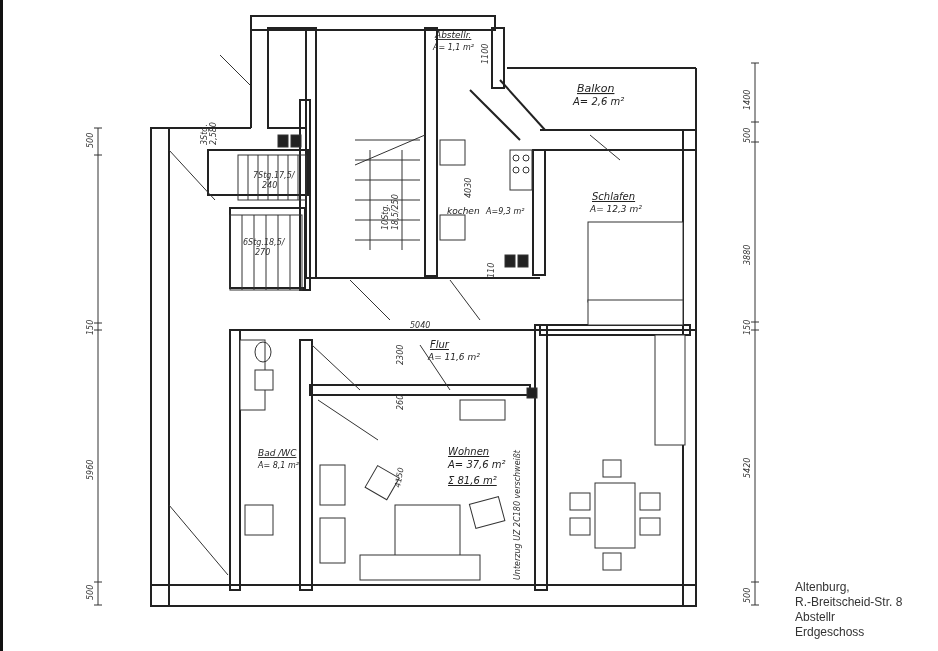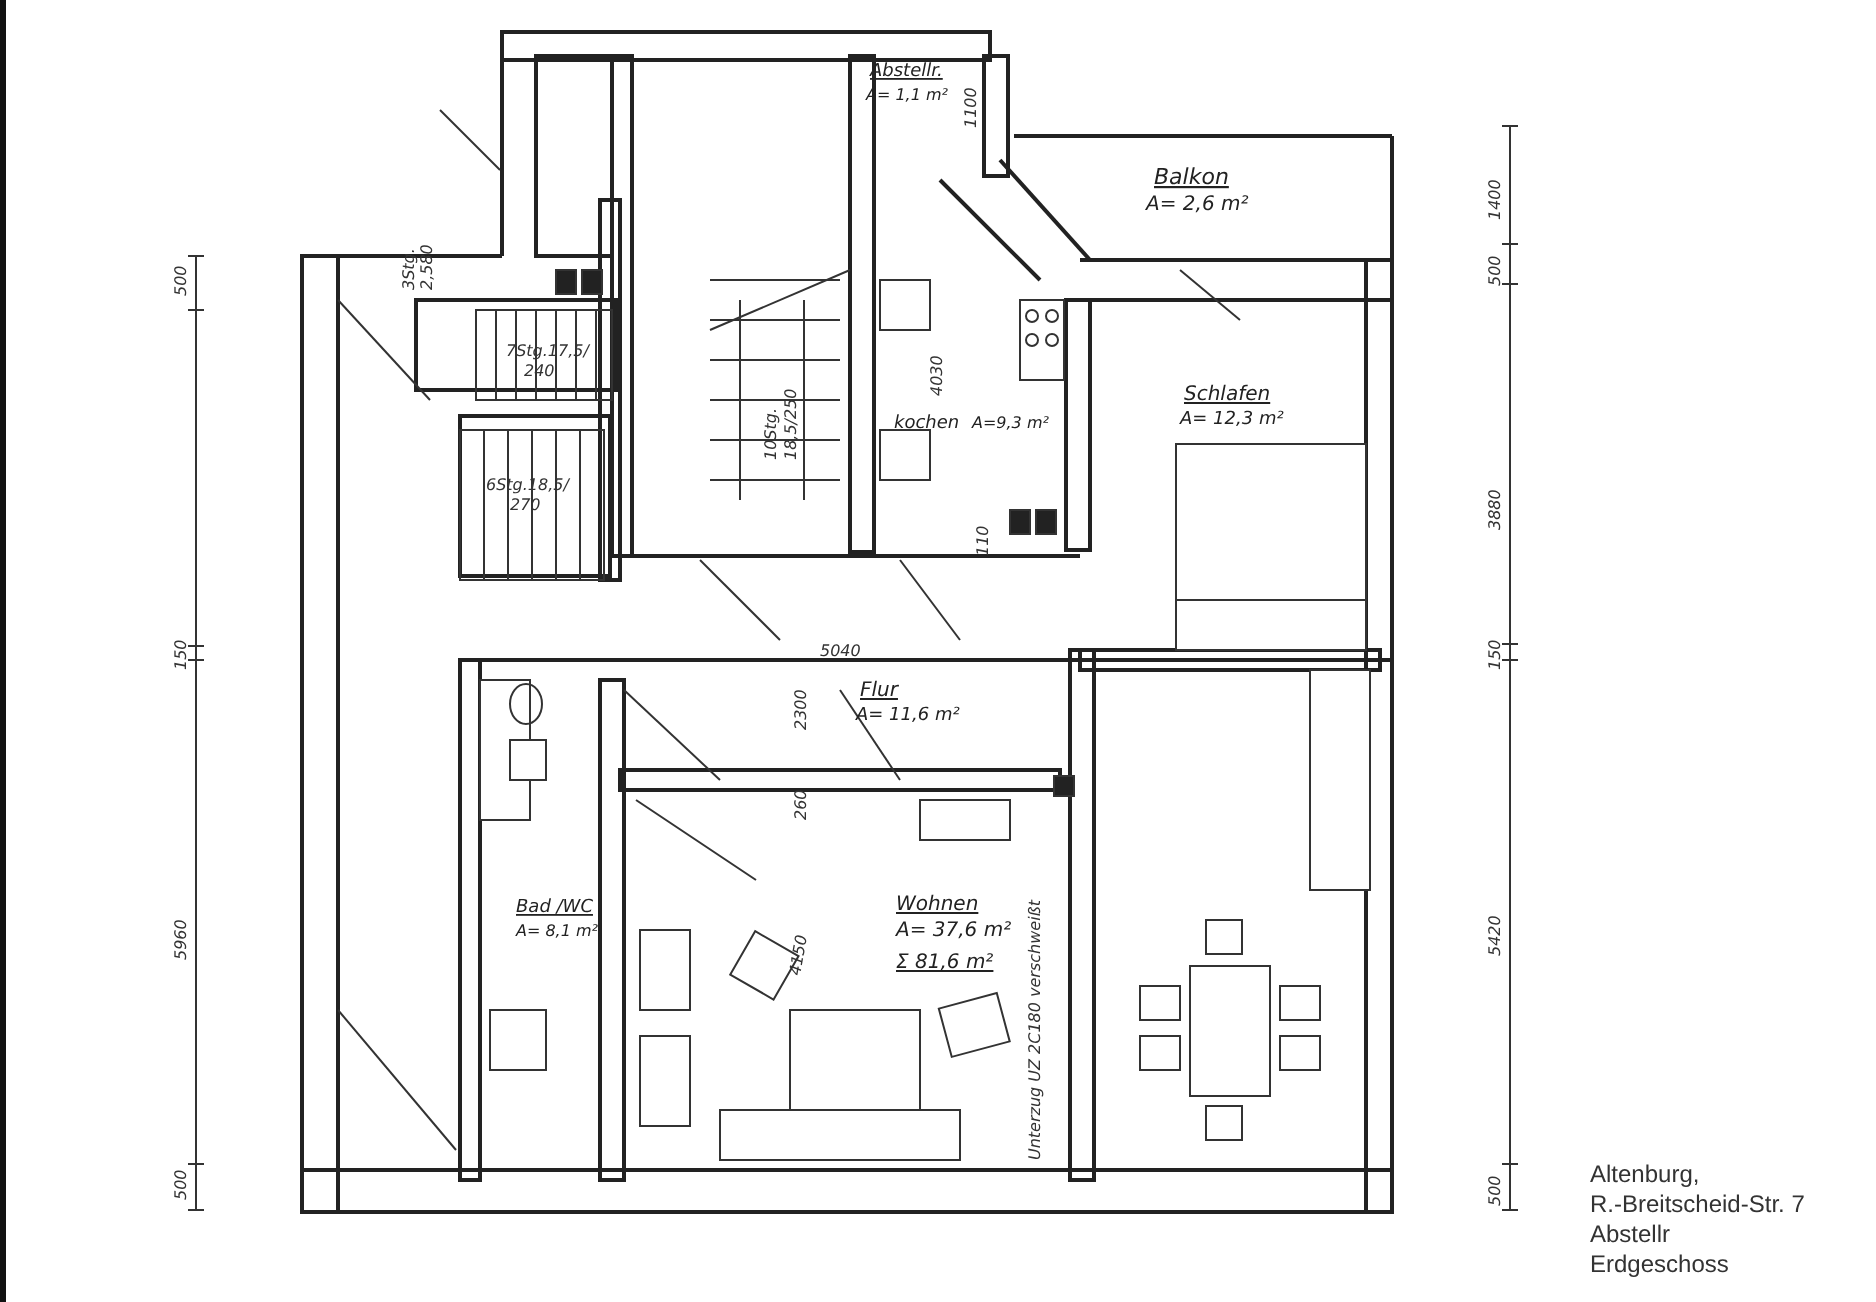--- a/index.html
+++ b/index.html
@@ -235,16 +235,16 @@
   <text class="dim" x="0" y="0" transform="translate(750 110) rotate(-90)">1400</text>
   <text class="dim" x="0" y="0" transform="translate(750 143) rotate(-90)">500</text>
   <text class="dim" x="0" y="0" transform="translate(750 265) rotate(-90)">3880</text>
   <text class="dim" x="0" y="0" transform="translate(750 335) rotate(-90)">150</text>
   <text class="dim" x="0" y="0" transform="translate(750 478) rotate(-90)">5420</text>
   <text class="dim" x="0" y="0" transform="translate(750 603) rotate(-90)">500</text>
 </svg>
 
 <div class="title-block">
   <div>Altenburg,</div>
-  <div>R.-Breitscheid-Str. 7</div>
+  <div>R.-Breitscheid-Str. 8</div>
   <div>Abstellr</div>
   <div>Erdgeschoss</div>
 </div>
 
 </body></html>

